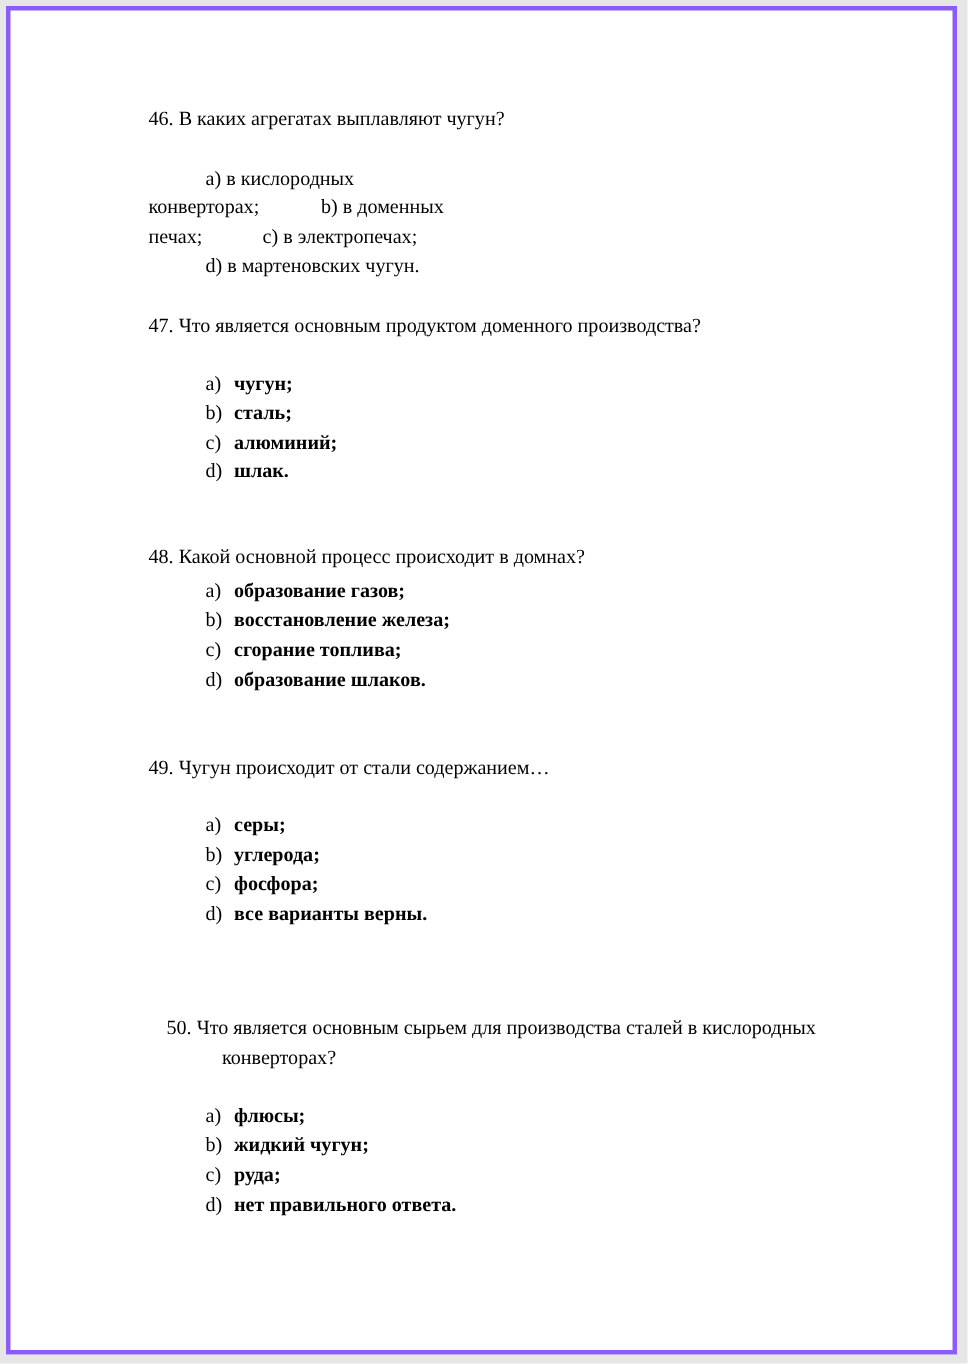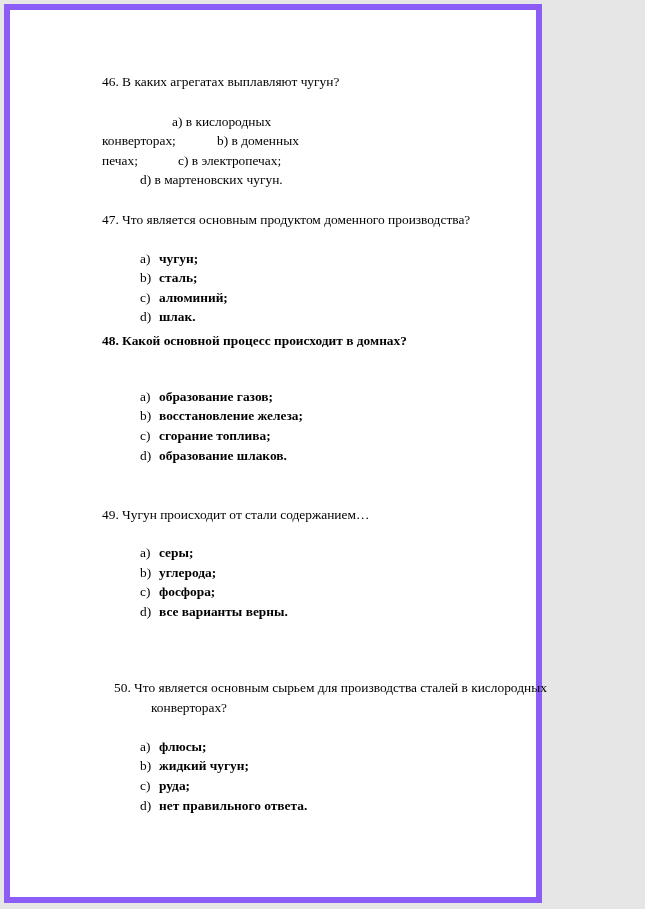--- a/index.html
+++ b/index.html
@@ -3,41 +3,41 @@
   <meta charset="utf-8">
   <style>
     html, body { margin: 0; padding: 0; }
     body {
       width: 645px; height: 909px; background: #e6e6e6;
       position: relative; overflow: hidden;
       font-family: "Liberation Serif", "DejaVu Serif", serif;
       color: #000;
     }
     .page {
-      position: absolute; left: 4px; top: 4px; width: 538px; height: 899px;
-      background: #fff; border: 6px solid #8b5cf6; box-sizing: border-box;
+      position: absolute; left: 4px; top: 4px; width: 634px; height: 899px;
+      background: #fff; border: 3px solid #8b5cf6; box-sizing: border-box;
     }
     .line {
       position: absolute; font-size: 13.4px; line-height: 19.5px; white-space: nowrap;
     }
     .opt { position: absolute; font-size: 13.4px; line-height: 19.5px; white-space: nowrap; }
     .opt .m { position: absolute; left: 0; }
     .opt .t { position: absolute; left: 19px; font-weight: bold; }
   </style>
 </head>
 <body>
 
 <div class="page">
 
   <div>
     <div class="line" style="left:92px;top:62px;">
       <span>46.</span>
       <span>В каких агрегатах выплавляют чугун?</span>
     </div>
-    <div class="line" style="left:130px;top:102px;margin-left:32px;">a) в кислородных</div>
+    <div class="line" style="left:130px;top:102px;">a) в кислородных</div>
     <div class="line" style="left:92px;top:121px;">конверторах;</div>
     <div class="line" style="left:207px;top:121px;">b) в доменных</div>
     <div class="line" style="left:92px;top:141px;">печах;</div>
     <div class="line" style="left:168px;top:141px;">c) в электропечах;</div>
     <div class="line" style="left:130px;top:160px;">d) в мартеновских чугун.</div>
   </div>
 
   <div>
     <div class="line" style="left:92px;top:200px;">
       <span>47.</span>
@@ -55,21 +55,21 @@
         <span class="m">c)</span>
         <span class="t">алюминий;</span>
       </div>
     <div class="opt" style="left:130px;top:297px;">
         <span class="m">d)</span>
         <span class="t">шлак.</span>
       </div>
   </div>
 
   <div>
-    <div class="line" style="left:92px;top:321px;font-weight:bold;">
+    <div class="line" style="left:92px;top:354px;">
       <span>48.</span>
       <span>Какой основной процесс происходит в домнах?</span>
     </div>
     <div class="opt" style="left:130px;top:377px;">
         <span class="m">a)</span>
         <span class="t">образование газов;</span>
       </div>
     <div class="opt" style="left:130px;top:396px;">
         <span class="m">b)</span>
         <span class="t">восстановление железа;</span>

